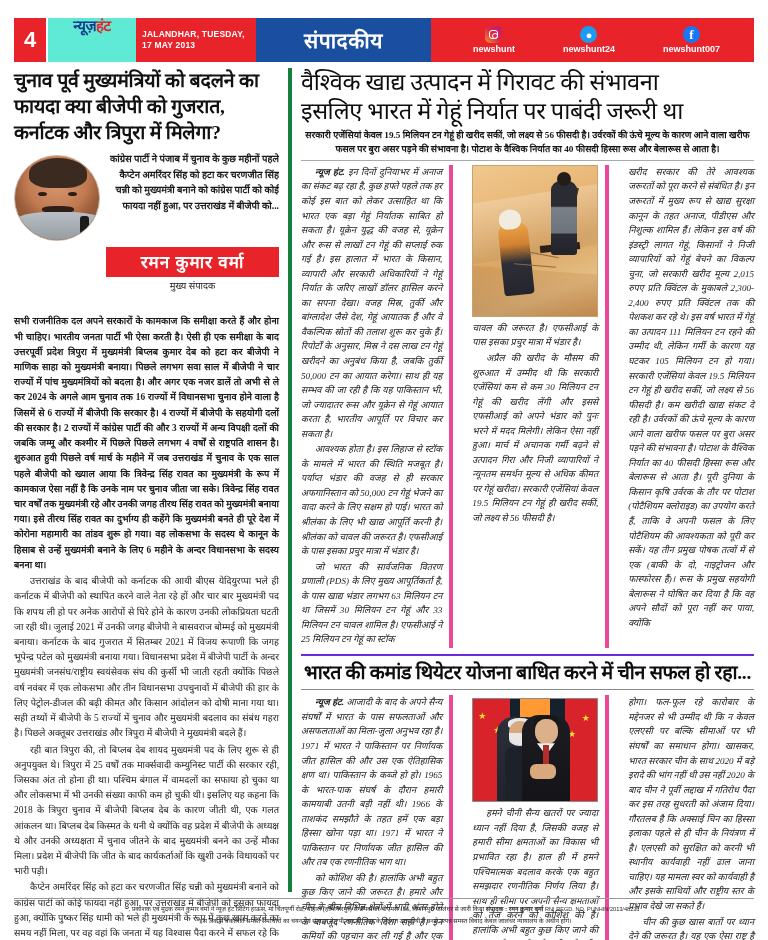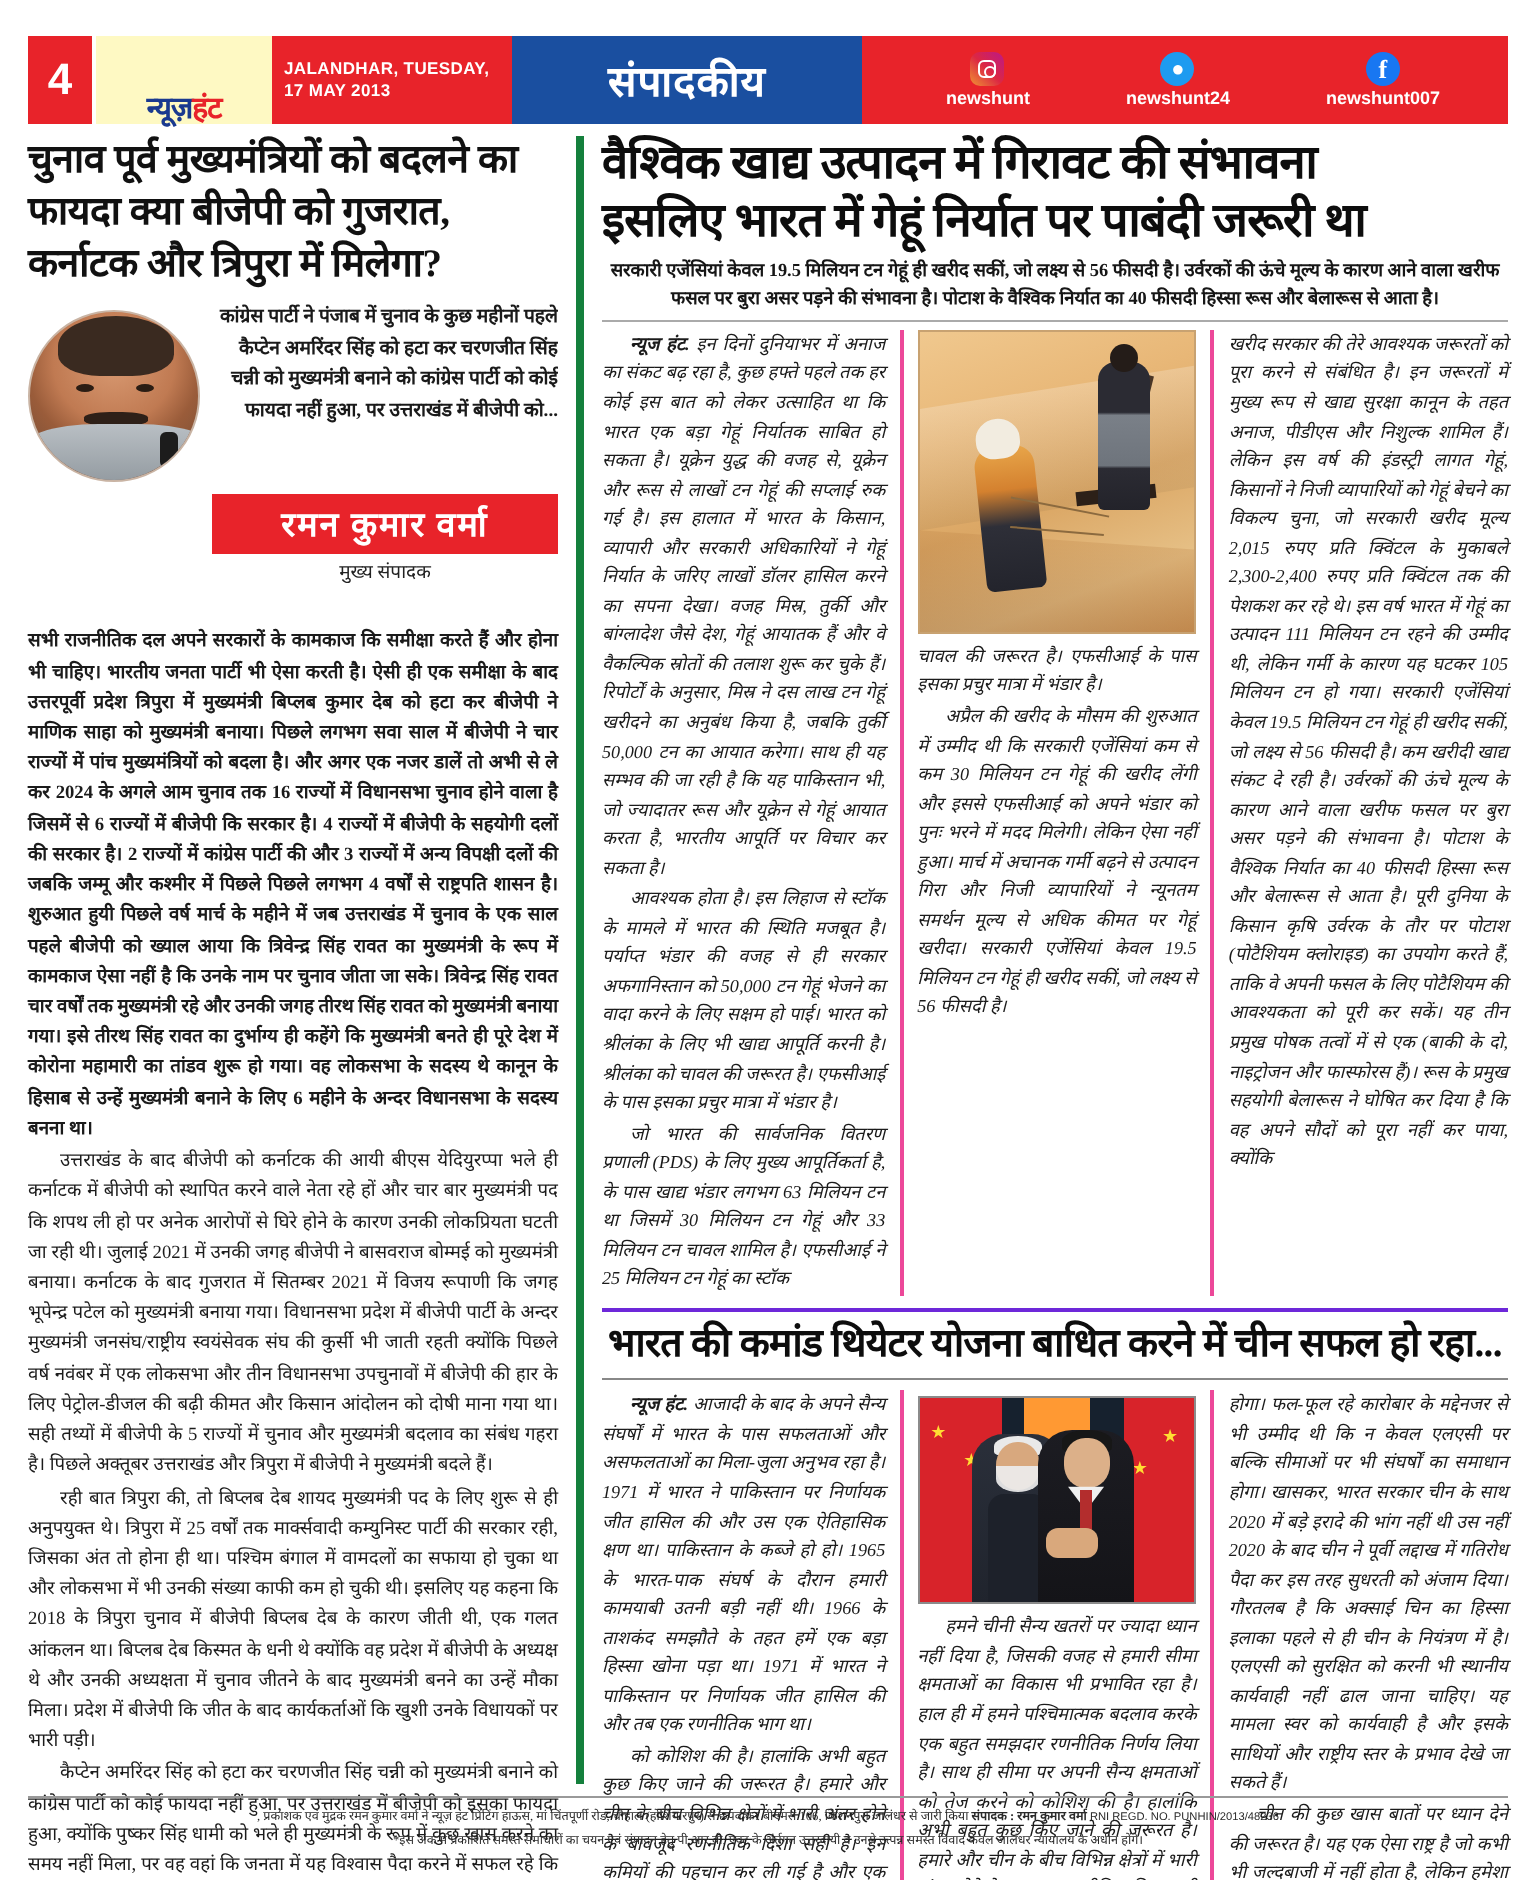--- a/index.html
+++ b/index.html
@@ -28,22 +28,22 @@
     width:34px;
     background:#e8232a;
     color:#fff;
     display:flex; align-items:center; justify-content:center;
     font-family:"Liberation Sans","DejaVu Sans",sans-serif;
     font-size:22px; font-weight:bold;
     border-right:2px solid #fff;
   }
   .mh-logo{
     width:88px;
-    background:#fef9c3;
-    display:flex; align-items:flex-end; justify-content:center;
+    background:#5eead4;
+    display:flex; align-items:flex-start; justify-content:center;
     padding:0 2px;
   }
   .mh-logo-text{
     font-family:"Liberation Sans","DejaVu Sans",sans-serif;
     font-size:15px; font-weight:bold; line-height:1;
     color:#1a3a8f;
     letter-spacing:-0.5px;
     white-space:nowrap;
   }
   .mh-logo-text .red{ color:#e8232a; }
@@ -189,21 +189,21 @@
     text-indent:16px;
     margin-bottom:1px;
     hyphens:auto;
   }
   .ed-body p:first-child{ text-indent:0; }
   .ed-body .lead{ font-weight:bold; }
 
   
   .story-head{
     font-family:"Liberation Serif","DejaVu Serif",serif;
-    font-weight:bold;
+    font-weight:normal;
     font-size:23.5px;
     line-height:1.22;
     color:#0d0d0d;
     letter-spacing:-0.4px;
   }
   .story-sub{
     font-family:"Liberation Serif","DejaVu Serif",serif;
     font-size:9.2px; font-weight:bold;
     line-height:1.5;
     text-align:center;
@@ -214,22 +214,22 @@
   }
   .story-cols{
     display:flex;
     gap:7px;
   }
   .sc{
     width:146px;
     position:relative;
   }
   .sc + .sc{
-    border-left:2px solid #ec4899;
-    padding-left:7px;
+    border-left:4px solid #ec4899;
+    padding-left:19px;
     width:153px;
   }
   .sc p{
     font-family:"Liberation Serif","DejaVu Serif",serif;
     font-size:9.1px;
     line-height:1.6;
     color:#1b1b1b;
     text-align:justify;
     text-indent:14px;
     margin-bottom:1px;

